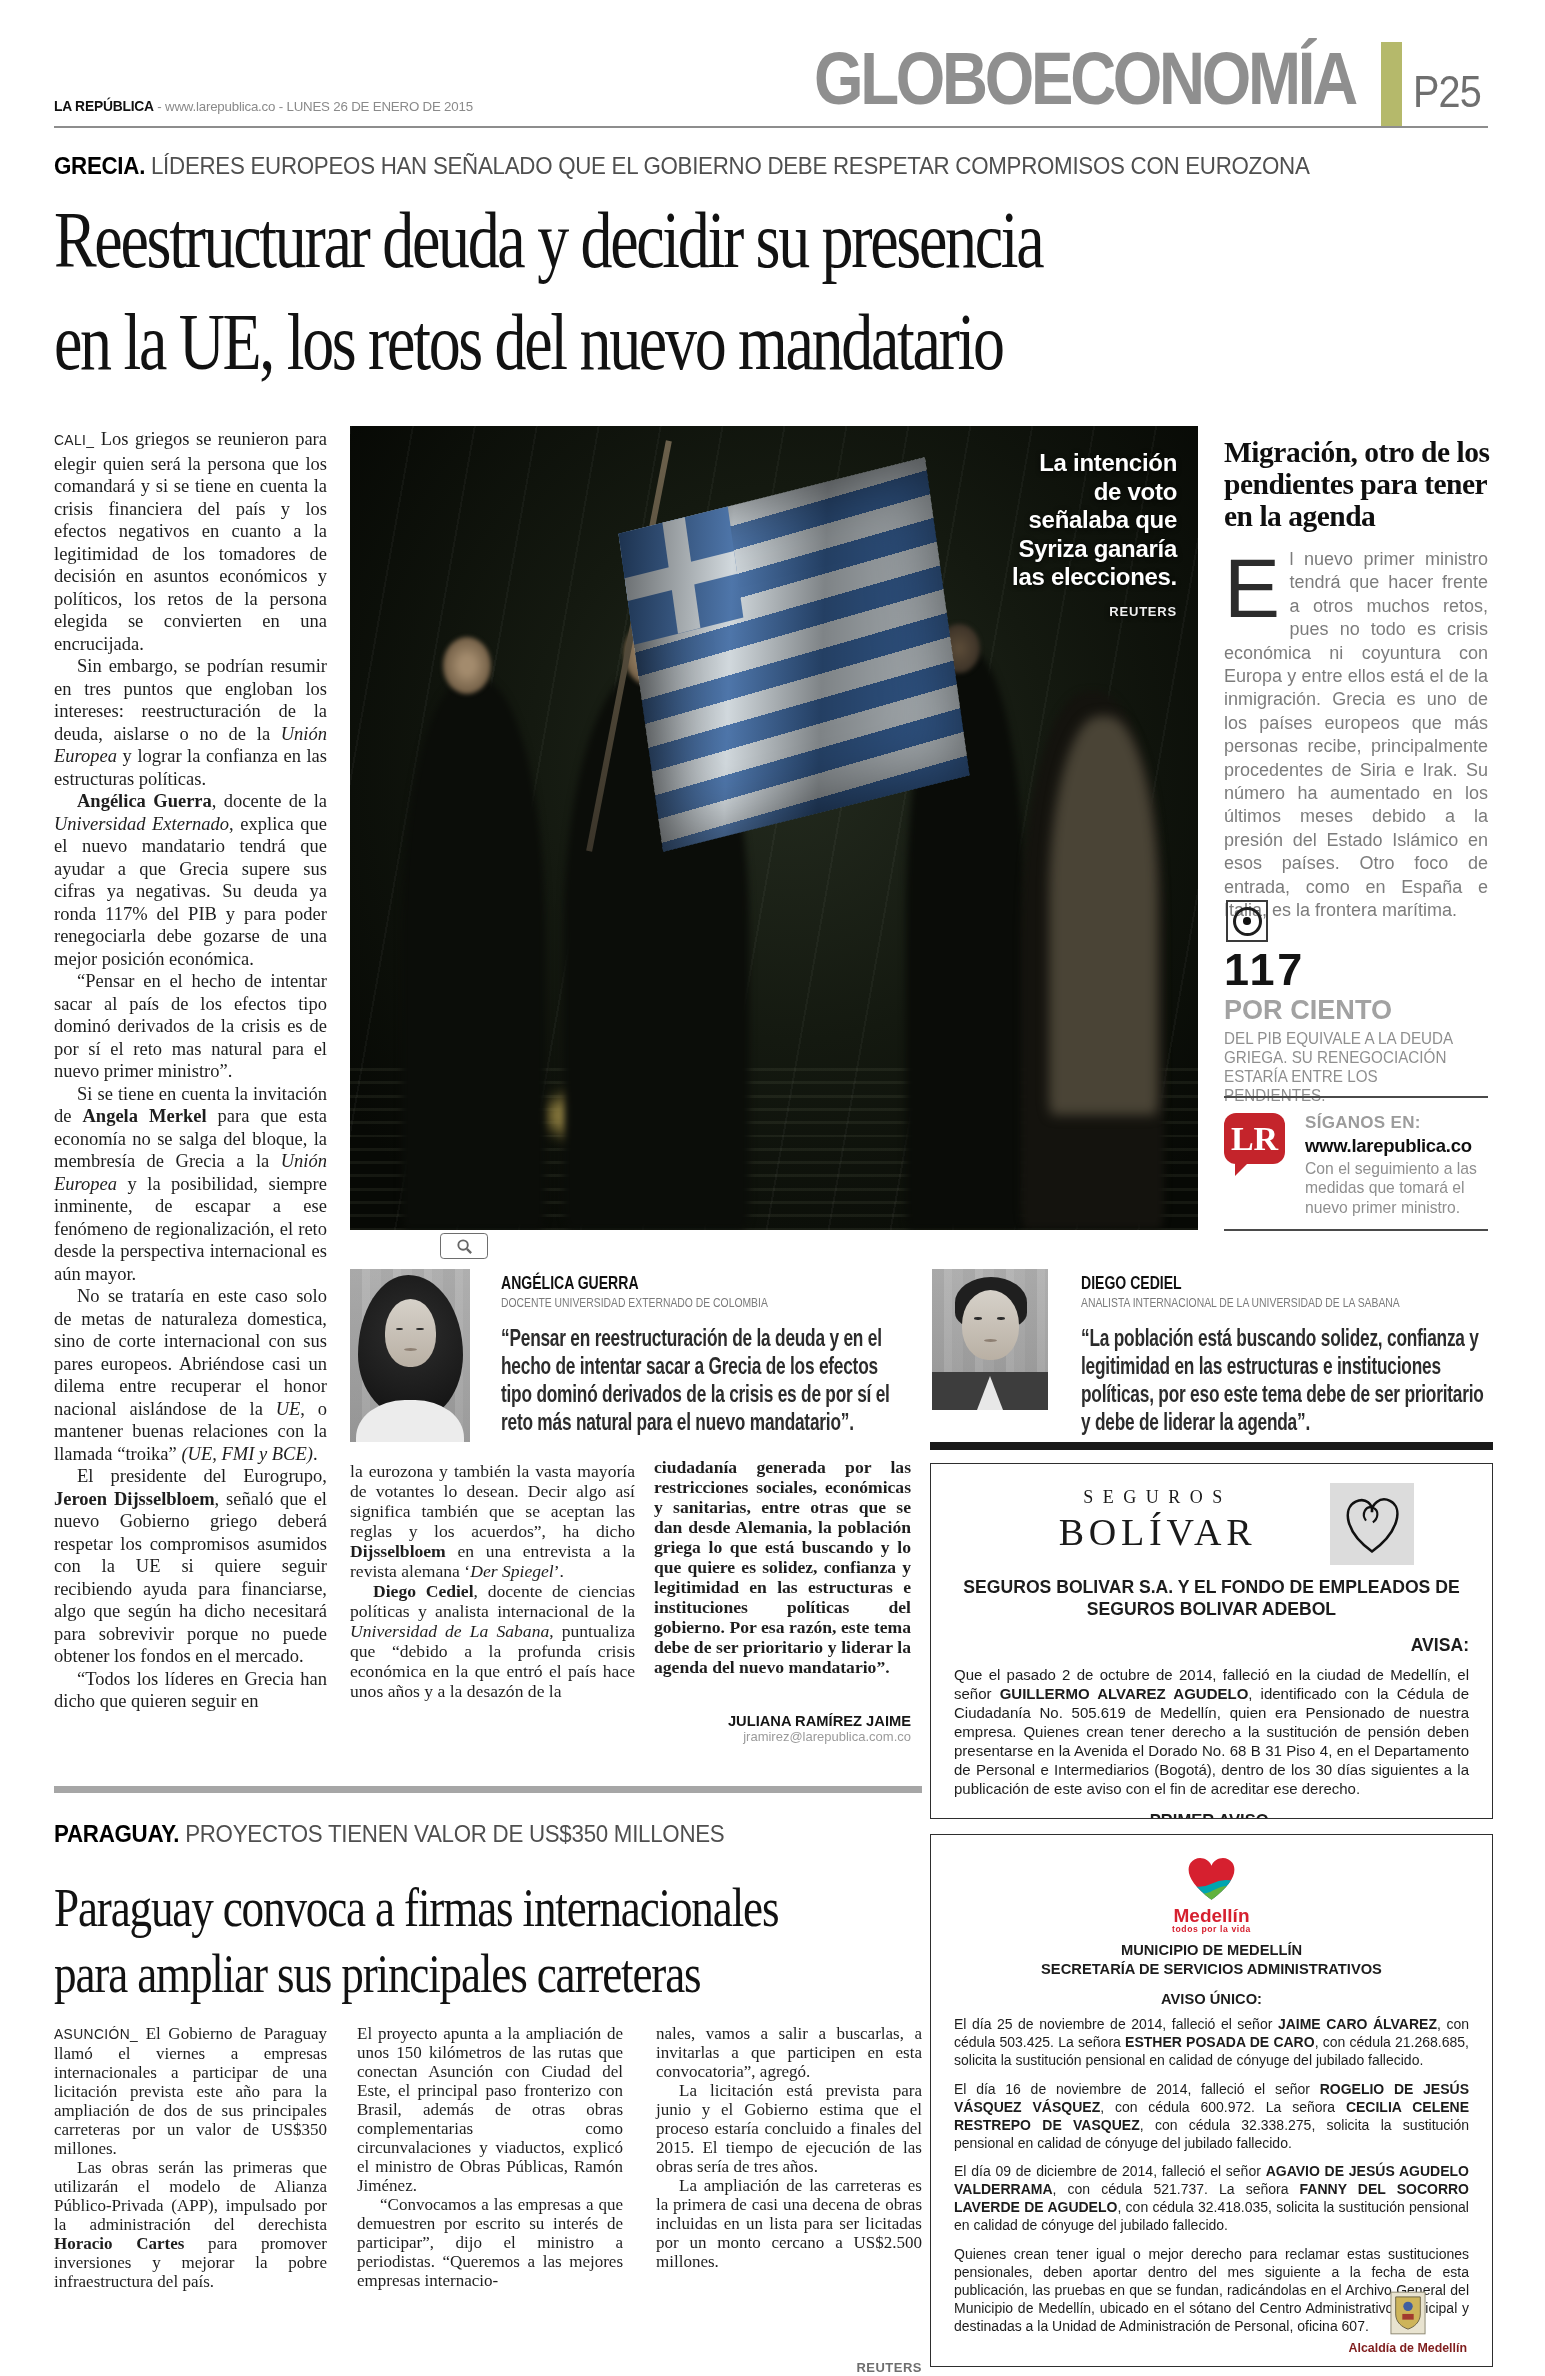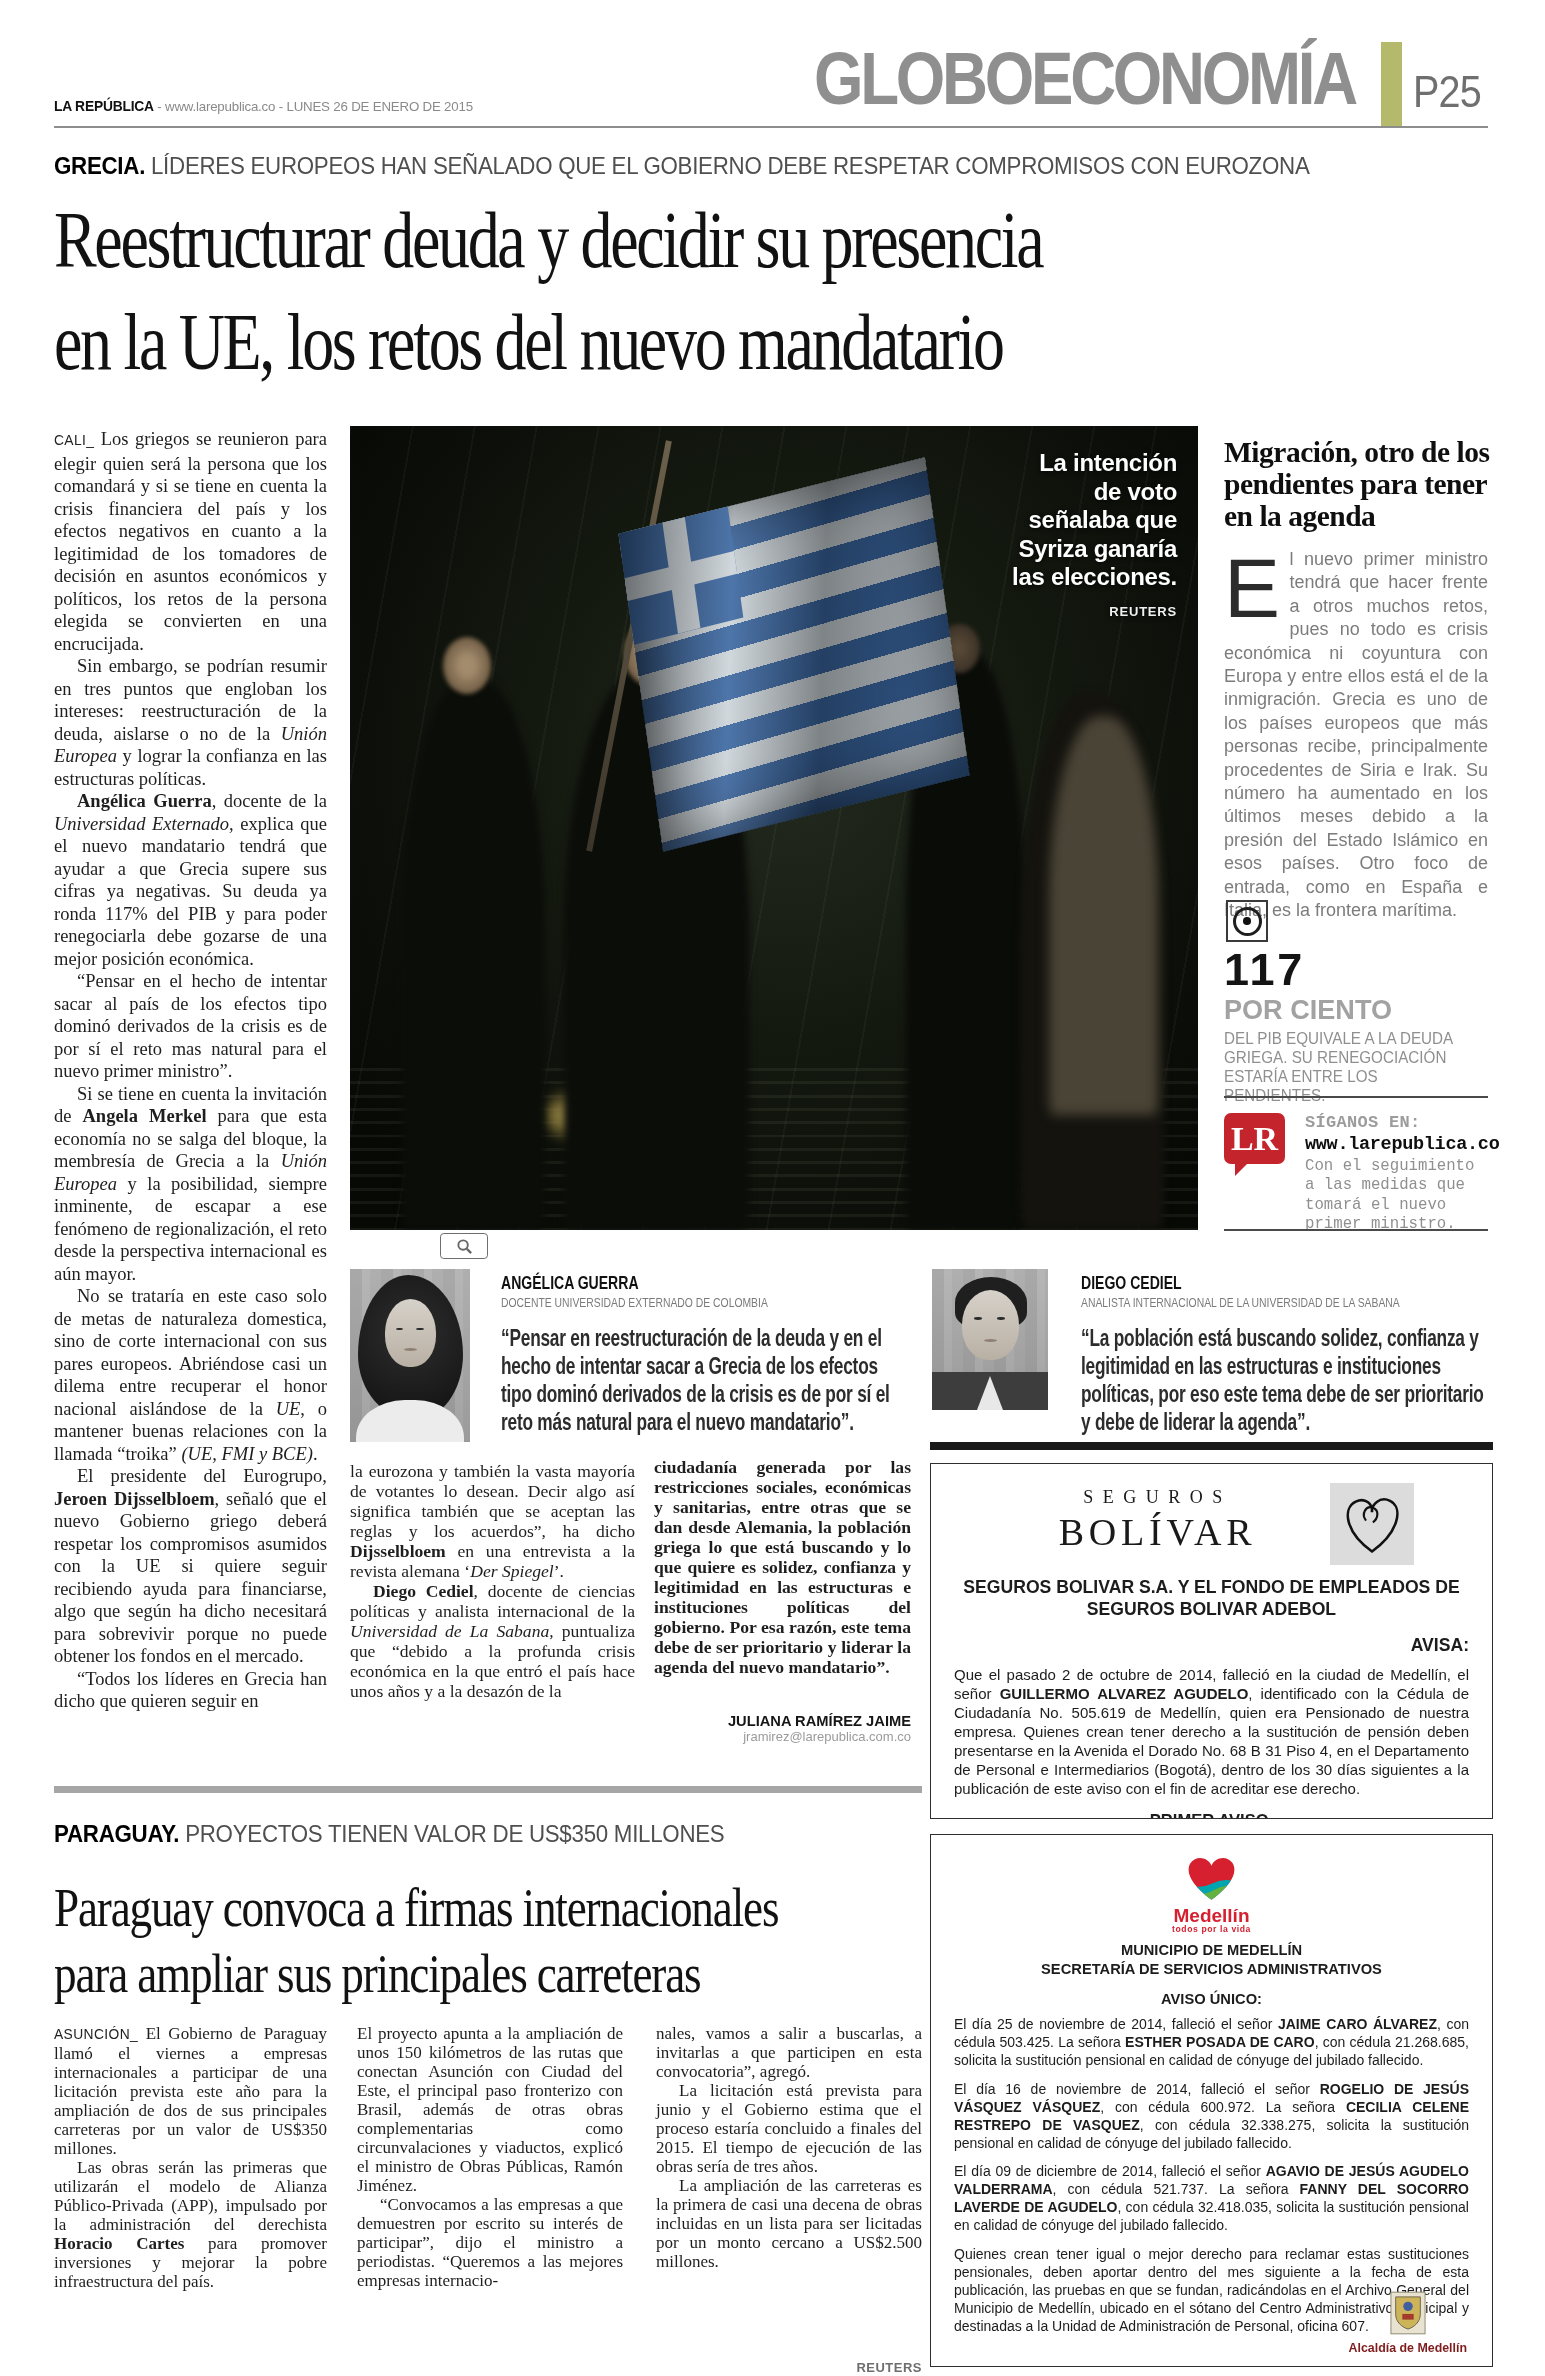--- a/index.html
+++ b/index.html
@@ -83,25 +83,25 @@
   .target-dot { width:7.6px; height:7.6px; background:#111; border-radius:50%; }
   .stat-number { position:absolute; left:1224px; top:944px; font-family:"Liberation Sans",sans-serif;
                  font-weight:bold; font-size:45px; color:#141414; letter-spacing:2.9px; }
   .stat-label { position:absolute; left:1224px; top:993px; font-family:"Liberation Sans",sans-serif;
                 font-weight:bold; font-size:28.5px; color:#a2a2a2; transform:scaleX(.95); transform-origin:0 0;
                 white-space:nowrap; }
   .stat-desc { position:absolute; left:1224px; top:1029px; width:266px; font-family:"Liberation Sans",sans-serif;
                font-size:15.7px; line-height:19px; color:#8f8f8f; transform:scaleX(.97); transform-origin:0 0; }
   .side-rule { position:absolute; left:1224px; width:264px; height:1.9px; background:#4a4a4a; }
   .lr-logo { position:absolute; left:1224px; top:1113px; width:61px; height:51px; background:#c4242b;
-             border-radius:7px; color:#fff; font-family:"Liberation Serif",serif; font-weight:bold;
+             border-radius:12px; color:#fff; font-family:"Liberation Serif",serif; font-weight:bold;
              font-size:34px; display:flex; align-items:center; justify-content:center; }
   .lr-logo::after { content:""; position:absolute; left:11.4px; bottom:-12.4px; width:0; height:0;
                     border:7.6px solid transparent; border-top-color:#c4242b; border-left-color:#c4242b; }
-  .follow-block { position:absolute; left:1305px; top:1113px; width:186px; font-family:Liberation Mono, monospace; }
+  .follow-block { position:absolute; left:1305px; top:1113px; width:186px; font-family:Liberation Sans, sans-serif; }
   .follow-heading { font-weight:bold; font-size:17px; color:#9c9c9c; letter-spacing:0.3px; }
   .follow-url { font-weight:bold; font-size:18.5px; color:#0f0f0f; letter-spacing:-0.3px; margin-top:1.9px; }
   .follow-desc { font-size:15.7px; line-height:19.5px; color:#8f8f8f; margin-top:1.9px; }
 
   
   .mag-icon { position:absolute; left:440px; top:1233px; width:48px; height:26px; border:1.9px solid #6e6e6e;
               border-radius:3.8px; display:flex; align-items:center; justify-content:center; box-sizing:border-box; }
   .portrait { position:absolute; overflow:hidden; background:linear-gradient(180deg,#c2c2c2,#a5a5a5); }
   .p-shelf { position:absolute; inset:0; opacity:.3;
              background: repeating-linear-gradient(90deg, #6f6f6f 0 12.4px, #9a9a9a 12.4px 20px, #838383 20px 31px); }

